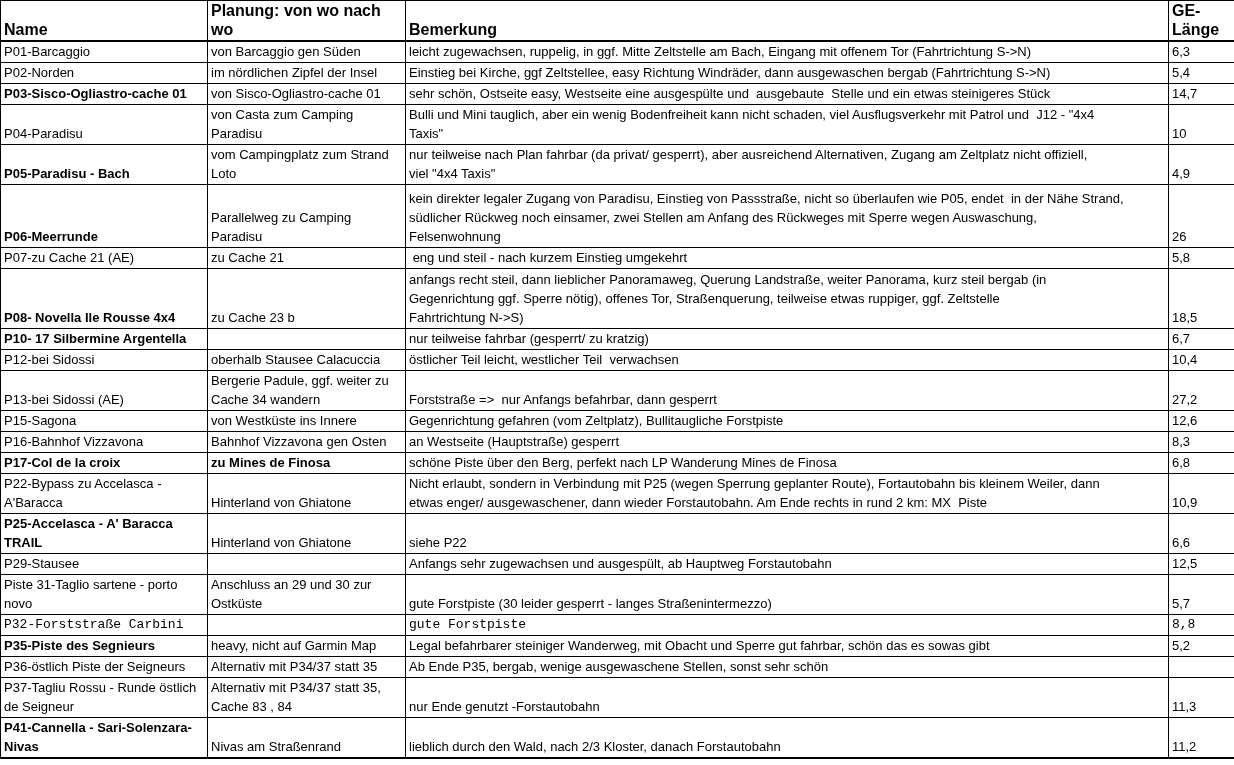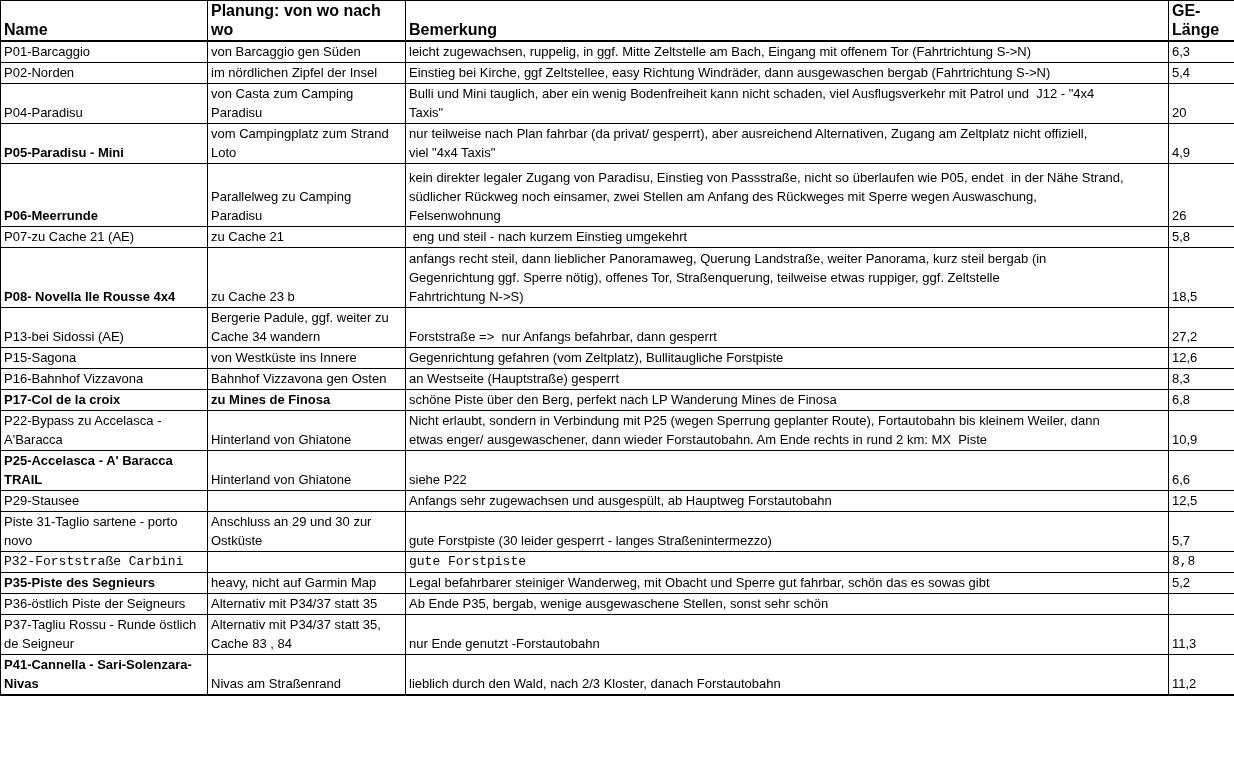--- a/index.html
+++ b/index.html
@@ -76,30 +76,36 @@
           <td class="planung">von Barcaggio gen Süden</td>
           <td class="bemerkung">leicht zugewachsen, ruppelig, in ggf. Mitte Zeltstelle am Bach, Eingang mit offenem Tor (Fahrtrichtung S-&gt;N)</td>
           <td class="ge">6,3</td>
         </tr>
         <tr style="height: 20px;">
           <td class="name">P02-Norden</td>
           <td class="planung">im nördlichen Zipfel der Insel</td>
           <td class="bemerkung">Einstieg bei Kirche, ggf Zeltstellee, easy Richtung Windräder, dann ausgewaschen bergab (Fahrtrichtung S-&gt;N)</td>
           <td class="ge">5,4</td>
         </tr>
+        <tr style="height: 20px;">
+          <td class="name bold">P03-Sisco-Ogliastro-cache 01</td>
+          <td class="planung">von Sisco-Ogliastro-cache 01</td>
+          <td class="bemerkung">sehr schön, Ostseite easy, Westseite eine ausgespülte und  ausgebaute  Stelle und ein etwas steinigeres Stück</td>
+          <td class="ge">14,7</td>
+        </tr>
         <tr style="height: 40px;">
           <td class="name">P04-Paradisu</td>
           <td class="planung">von Casta zum Camping
 Paradisu</td>
           <td class="bemerkung">Bulli und Mini tauglich, aber ein wenig Bodenfreiheit kann nicht schaden, viel Ausflugsverkehr mit Patrol und  J12 - "4x4
 Taxis"</td>
-          <td class="ge">20</td>
-        </tr>
-        <tr style="height: 40px;">
-          <td class="name bold">P05-Paradisu - Mini</td>
+          <td class="ge">10</td>
+        </tr>
+        <tr style="height: 40px;">
+          <td class="name bold">P05-Paradisu - Bach</td>
           <td class="planung">vom Campingplatz zum Strand
 Loto</td>
           <td class="bemerkung">nur teilweise nach Plan fahrbar (da privat/ gesperrt), aber ausreichend Alternativen, Zugang am Zeltplatz nicht offiziell,
 viel "4x4 Taxis"</td>
           <td class="ge">4,9</td>
         </tr>
         <tr style="height: 63px;">
           <td class="name bold">P06-Meerrunde</td>
           <td class="planung">Parallelweg zu Camping
 Paradisu</td>
@@ -115,20 +121,32 @@
           <td class="ge">5,8</td>
         </tr>
         <tr style="height: 60px;">
           <td class="name bold">P08- Novella Ile Rousse 4x4</td>
           <td class="planung">zu Cache 23 b</td>
           <td class="bemerkung">anfangs recht steil, dann lieblicher Panoramaweg, Querung Landstraße, weiter Panorama, kurz steil bergab (in
 Gegenrichtung ggf. Sperre nötig), offenes Tor, Straßenquerung, teilweise etwas ruppiger, ggf. Zeltstelle
 Fahrtrichtung N-&gt;S)</td>
           <td class="ge">18,5</td>
         </tr>
+        <tr style="height: 20px;">
+          <td class="name bold">P10- 17 Silbermine Argentella</td>
+          <td class="planung"></td>
+          <td class="bemerkung">nur teilweise fahrbar (gesperrt/ zu kratzig)</td>
+          <td class="ge">6,7</td>
+        </tr>
+        <tr style="height: 20px;">
+          <td class="name">P12-bei Sidossi</td>
+          <td class="planung">oberhalb Stausee Calacuccia</td>
+          <td class="bemerkung">östlicher Teil leicht, westlicher Teil  verwachsen</td>
+          <td class="ge">10,4</td>
+        </tr>
         <tr style="height: 40px;">
           <td class="name">P13-bei Sidossi (AE)</td>
           <td class="planung">Bergerie Padule, ggf. weiter zu
 Cache 34 wandern</td>
           <td class="bemerkung">Forststraße =&gt;  nur Anfangs befahrbar, dann gesperrt</td>
           <td class="ge">27,2</td>
         </tr>
         <tr style="height: 20px; border-radius: 7px;">
           <td class="name">P15-Sagona</td>
           <td class="planung">von Westküste ins Innere</td>

